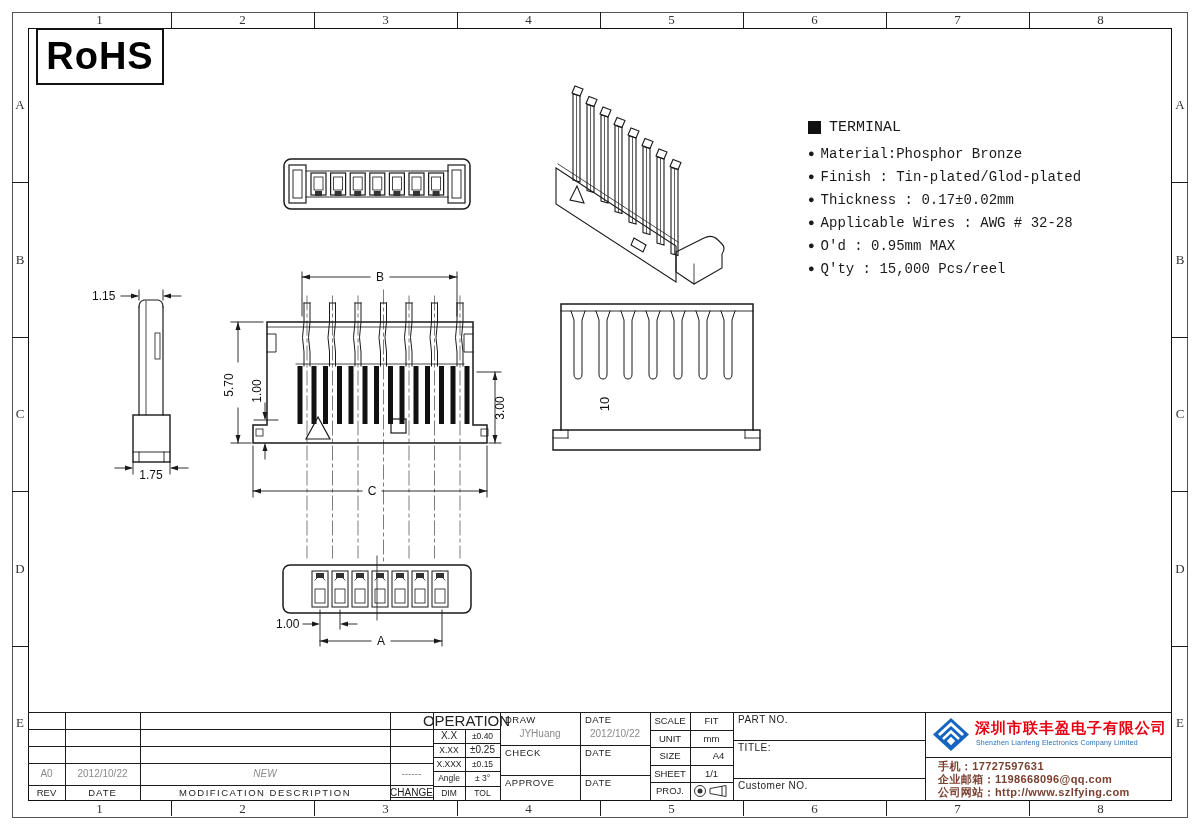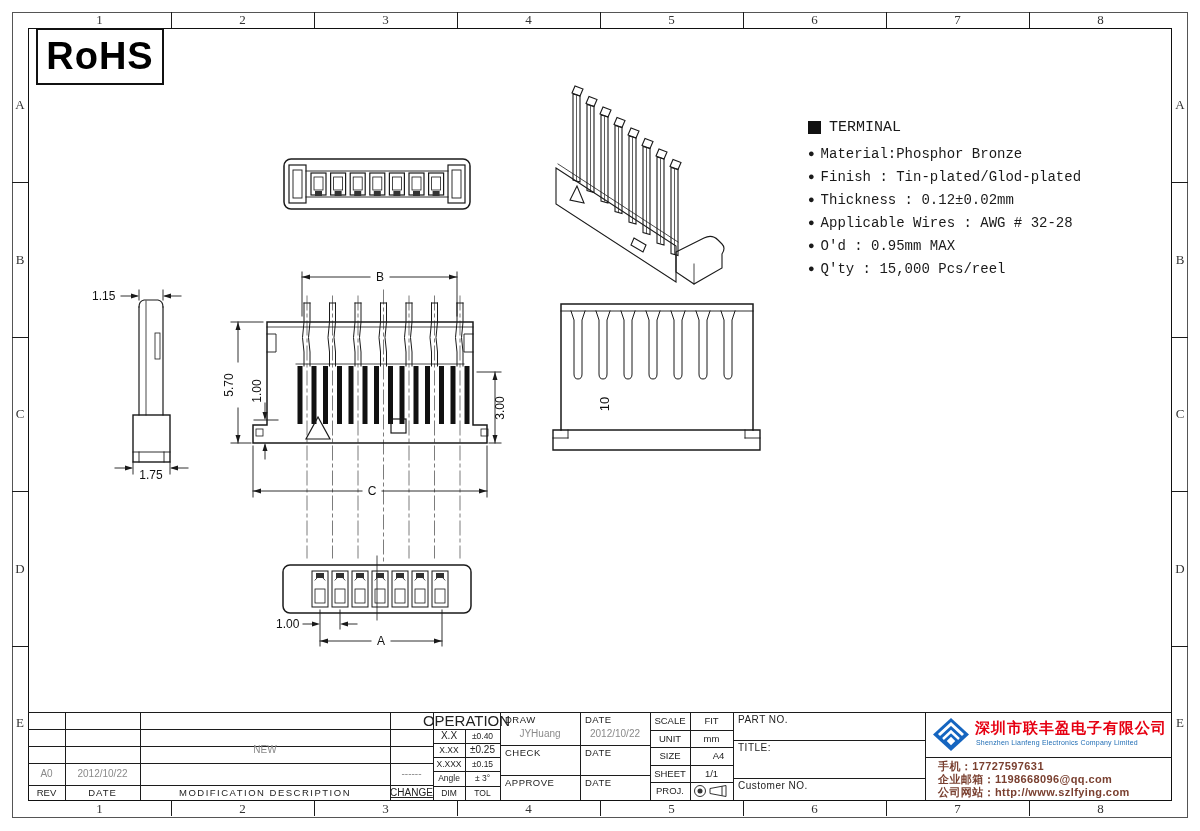--- a/index.html
+++ b/index.html
@@ -97,21 +97,21 @@
     <div class="note-item">
       <span class="bul">●</span>
       <span>Material:Phosphor Bronze</span>
       </div>
     <div class="note-item">
       <span class="bul">●</span>
       <span>Finish : Tin-plated/Glod-plated</span>
       </div>
     <div class="note-item">
       <span class="bul">●</span>
-      <span>Thickness : 0.12±0.02mm</span>
+      <span>Thickness : 0.17±0.02mm</span>
       </div>
     <div class="note-item">
       <span class="bul">●</span>
       <span>Applicable Wires : AWG # 32-28</span>
       </div>
     <div class="note-item">
       <span class="bul">●</span>
       <span>O'd : 0.95mm MAX</span>
       </div>
     <div class="note-item">
@@ -435,21 +435,21 @@
   <div class="hline" style="left:650px;top:782px;width:83px;"></div>
 
   <div class="vline" style="left:925px;top:712px;height:88px;"></div>
   <div class="hline" style="left:733px;top:740px;width:192px;"></div>
   <div class="hline" style="left:733px;top:778px;width:192px;"></div>
 
   <div class="hline" style="left:925px;top:757px;width:247px;"></div>
 
   <div class="lbl c gy" style="left:28px;top:763px;width:37px;height:22px;">A0</div>
   <div class="lbl c gy" style="left:65px;top:763px;width:75px;height:22px;">2012/10/22</div>
-  <div class="lbl c gy" style="left:140px;top:739px;width:250px;height:22px;">NEW</div>
+  <div class="lbl c gy" style="left:140px;top:763px;width:250px;height:22px;font-style:italic;">NEW</div>
   <div class="lbl c gy" style="left:390px;top:763px;width:43px;height:22px;">------</div>
   <div class="lbl c" style="left:28px;top:785px;width:37px;height:15px;font-size:9.5px;">REV</div>
   <div class="lbl c" style="left:65px;top:785px;width:75px;height:15px;font-size:9.5px;letter-spacing:1px;">DATE</div>
   <div class="lbl c" style="left:140px;top:785px;width:250px;height:15px;font-size:9.5px;letter-spacing:1.5px;">MODIFICATION DESCRIPTION</div>
   <div class="lbl c" style="left:390px;top:785px;width:43px;height:15px;font-size:10px;text-decoration:underline;">CHANGE</div>
 
   <div class="lbl c" style="left:433px;top:712px;width:67px;height:17px;font-size:15px;">OPERATION</div>
   <div class="lbl c" style="left:433px;top:729px;width:32px;height:14px;font-size:10px;">X.X</div>
   <div class="lbl c" style="left:465px;top:729px;width:35px;height:14px;font-size:8.5px;">±0.40</div>
   <div class="lbl c" style="left:433px;top:743px;width:32px;height:14px;font-size:8.5px;">X.XX</div>

